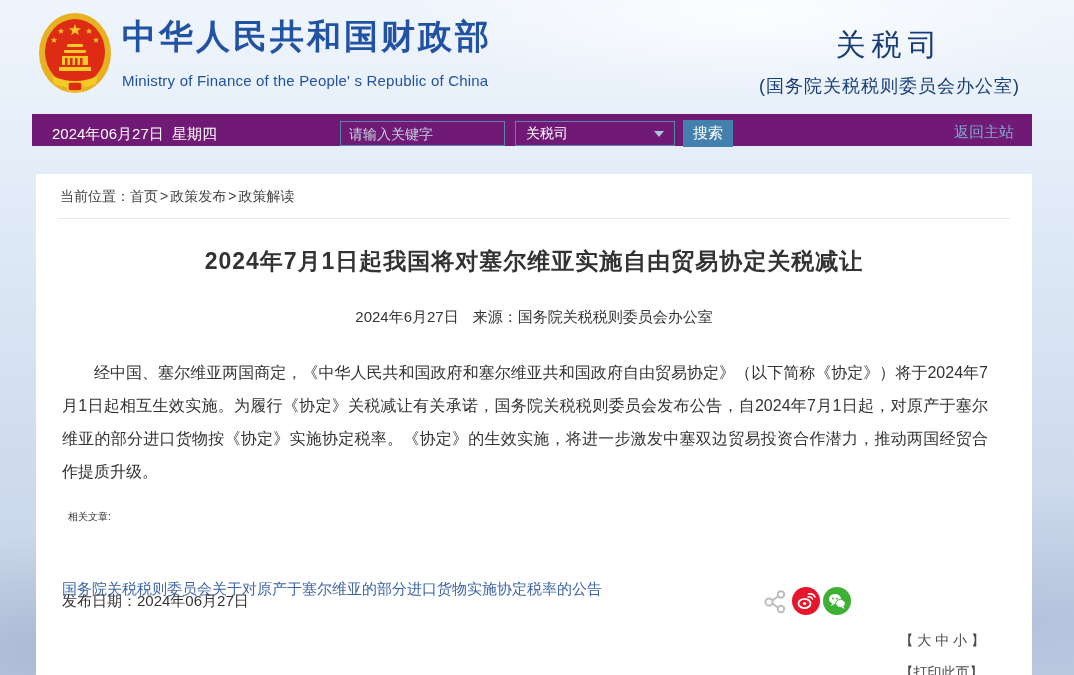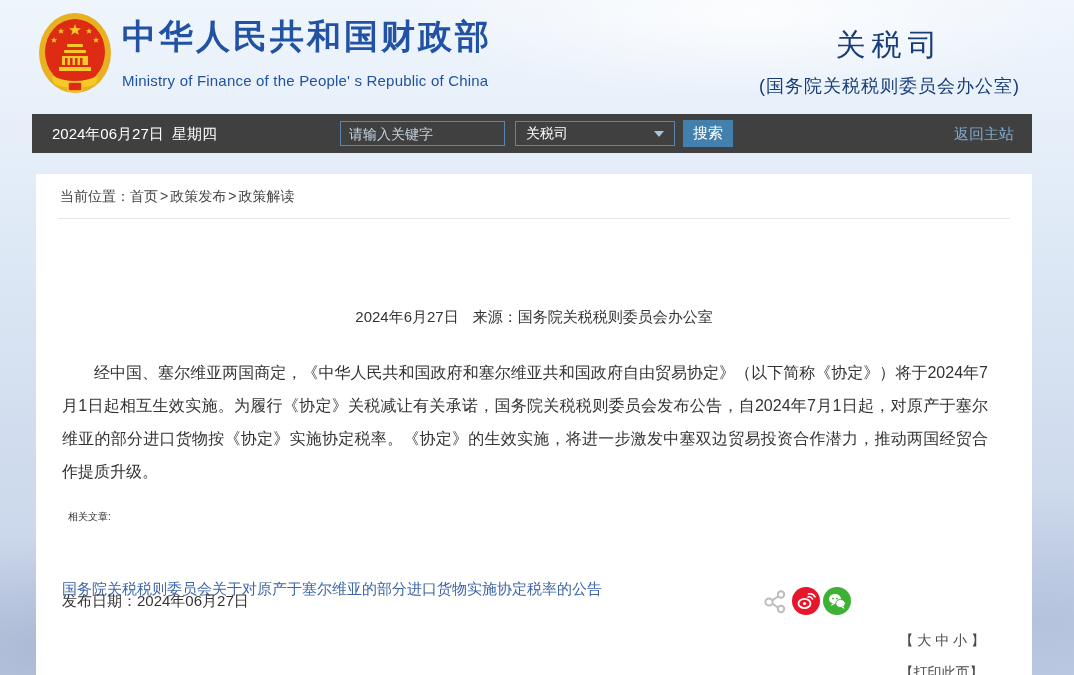--- a/index.html
+++ b/index.html
@@ -17,32 +17,32 @@
   
   .hdr { position:absolute; left:0; top:0; width:1074px; height:114px; }
   .emblem { position:absolute; left:38px; top:12px; width:74px; height:86px; }
   .site-block { position:absolute; left:122px; top:16px; }
   .site-title { font-size:34px; font-weight:bold; color:#2152a3; letter-spacing:3px; line-height:40px; }
   .site-sub { font-size:15px; color:#2152a3; margin-top:16px; letter-spacing:.2px; }
   .dept-block { position:absolute; right:54px; top:28px; text-align:center; }
   .dept-title { font-size:30px; color:#173c77; letter-spacing:6px; line-height:34px; }
   .dept-sub { font-size:18px; color:#173c77; margin-top:12px; letter-spacing:1px; }
   
-  .nav { position:absolute; left:32px; top:114px; width:1000px; height:39px; background:#404040; }
+  .nav { position:absolute; left:32px; top:114px; width:1000px; height:32px; background:#701a75; }
   .nav-date { position:absolute; left:20px; top:0; height:39px; line-height:39px; color:#ffffff; font-size:15px; white-space:pre; }
   .nav-input { position:absolute; left:308px; top:7px; width:165px; height:25px; background:transparent;
     border:1px solid #5b85aa; color:#e8eef4; font-size:14px; padding:0 8px; outline:none; }
   .nav-input::placeholder { color:#c5d3e0; }
   .nav-select { position:absolute; left:483px; top:7px; width:160px; height:25px; border:1px solid #5b85aa;
     display:flex; align-items:center; justify-content:space-between; padding:0 10px; cursor:pointer; }
   .nav-select .txt { color:#ffffff; font-size:14px; }
   .caret { width:0; height:0; border-left:5px solid transparent; border-right:5px solid transparent; border-top:6px solid #a9c5db; }
   .nav-btn { position:absolute; left:651px; top:6px; width:50px; height:27px; background:#4480ad; border:none;
     color:#ffffff; font-size:15px; cursor:pointer; font-family:inherit; }
-  .nav-home { position:absolute; right:18px; top:0; height:39px; line-height:39px; color:#7fa9cc; font-size:15px; text-decoration:none; cursor:pointer; }
+  .nav-home { position:absolute; right:18px; top:0; height:39px; line-height:39px; color:#7fa9cc; font-size:15px; text-decoration:none; cursor:pointer;font-family:Liberation Mono, monospace; }
   
   .panel { position:absolute; left:36px; top:174px; width:996px; height:501px; background:#ffffff; }
   .crumbs { position:absolute; left:24px; top:14px; font-size:14px; color:#444; }
   .crumbs a { color:#444; text-decoration:none; cursor:pointer; }
   .crumb-sep { margin:0 2px; }
   .divider { position:absolute; left:22px; right:22px; top:44px; border-bottom:1px solid #e7e7e7; }
   .a-title { position:absolute; left:0; top:72px; width:100%; text-align:center; font-size:23px; font-weight:bold; color:#333; letter-spacing:1px; }
   .a-meta { position:absolute; left:0; top:134px; width:100%; text-align:center; font-size:15px; color:#333; white-space:pre; }
   .a-body { position:absolute; left:26px; top:182px; width:926px; font-size:16px; color:#333;
     line-height:33px; text-indent:2em; text-align:justify; }
@@ -104,20 +104,21 @@
   <button class="nav-btn">搜索</button>
   <a class="nav-home">返回主站</a>
 </div>
 
 <div class="panel">
   <div class="crumbs">
     <span>当前位置：</span><a>首页</a><span class="crumb-sep">&gt;</span><a>政策发布</a><span class="crumb-sep">&gt;</span><a>政策解读</a>
   </div>
   <div class="divider"></div>
 
+  <div class="a-title">2024年7月1日起我国将对塞尔维亚实施自由贸易协定关税减让</div>
   <div class="a-meta"><span>2024年6月27日</span><span style="margin-left:14px;">来源：国务院关税税则委员会办公室</span></div>
 
   <div class="a-body">经中国、塞尔维亚两国商定，《中华人民共和国政府和塞尔维亚共和国政府自由贸易协定》（以下简称《协定》）将于2024年7月1日起相互生效实施。为履行《协定》关税减让有关承诺，国务院关税税则委员会发布公告，自2024年7月1日起，对原产于塞尔维亚的部分进口货物按《协定》实施协定税率。《协定》的生效实施，将进一步激发中塞双边贸易投资合作潜力，推动两国经贸合作提质升级。</div>
 
   <div class="rel-label">相关文章:</div>
   <a class="rel-link">国务院关税税则委员会关于对原产于塞尔维亚的部分进口货物实施协定税率的公告</a>
 
   <div class="pub-date">发布日期：2024年06月27日</div>
 
   <div class="share-row">

